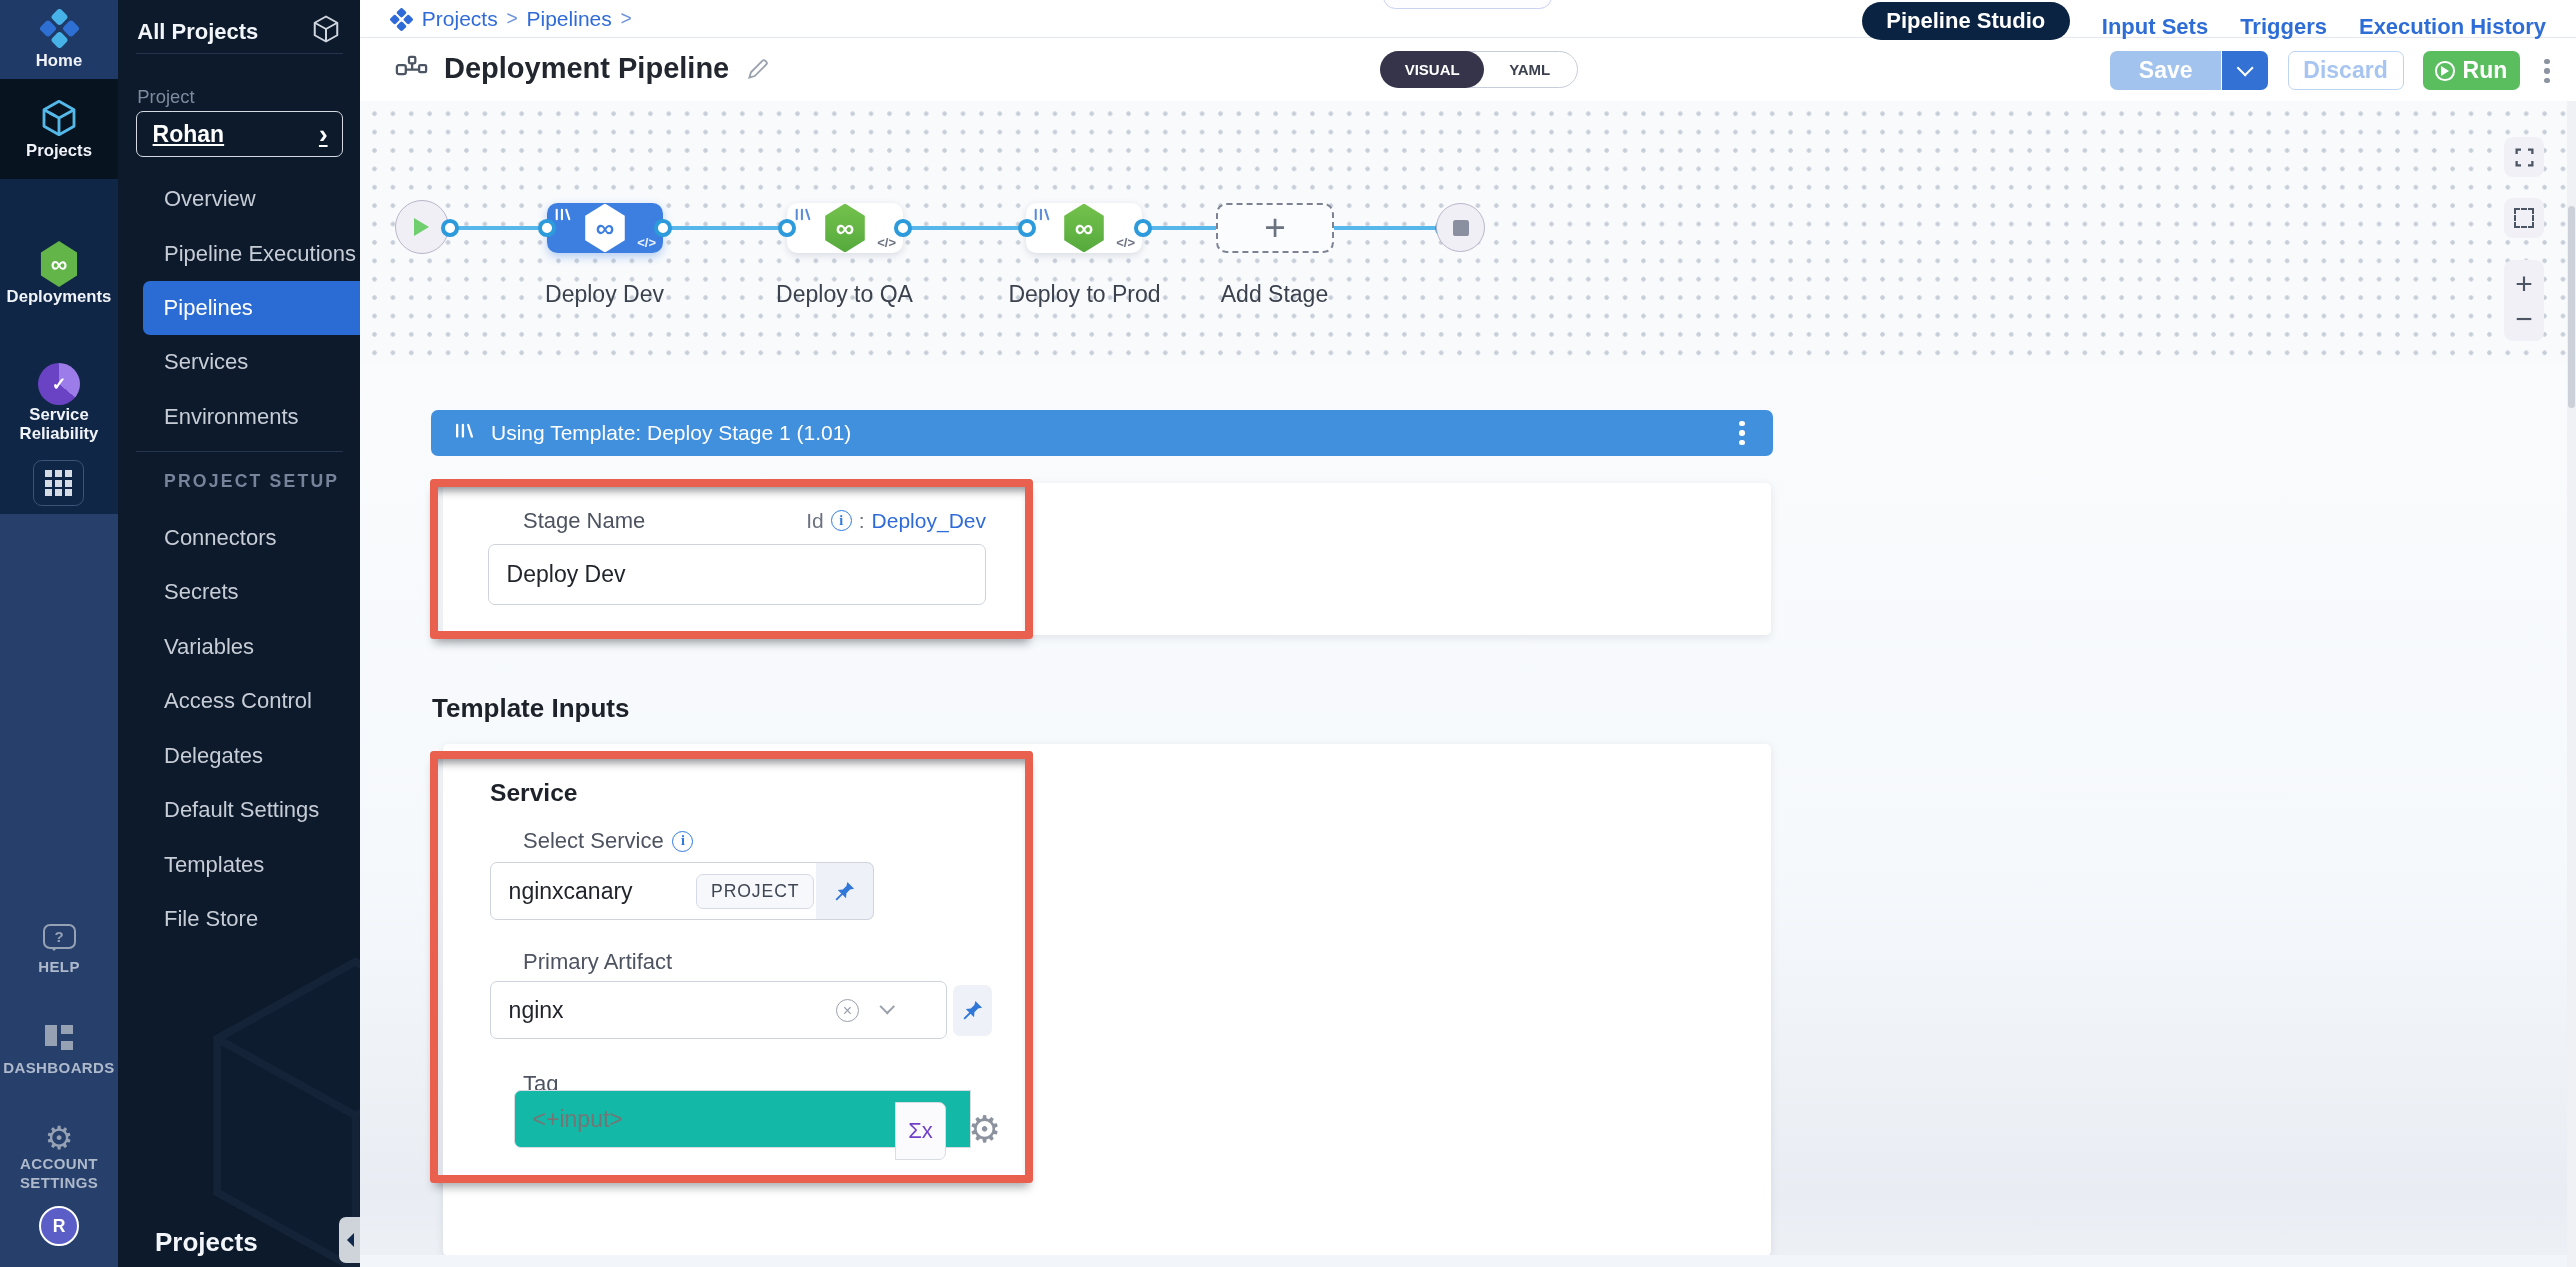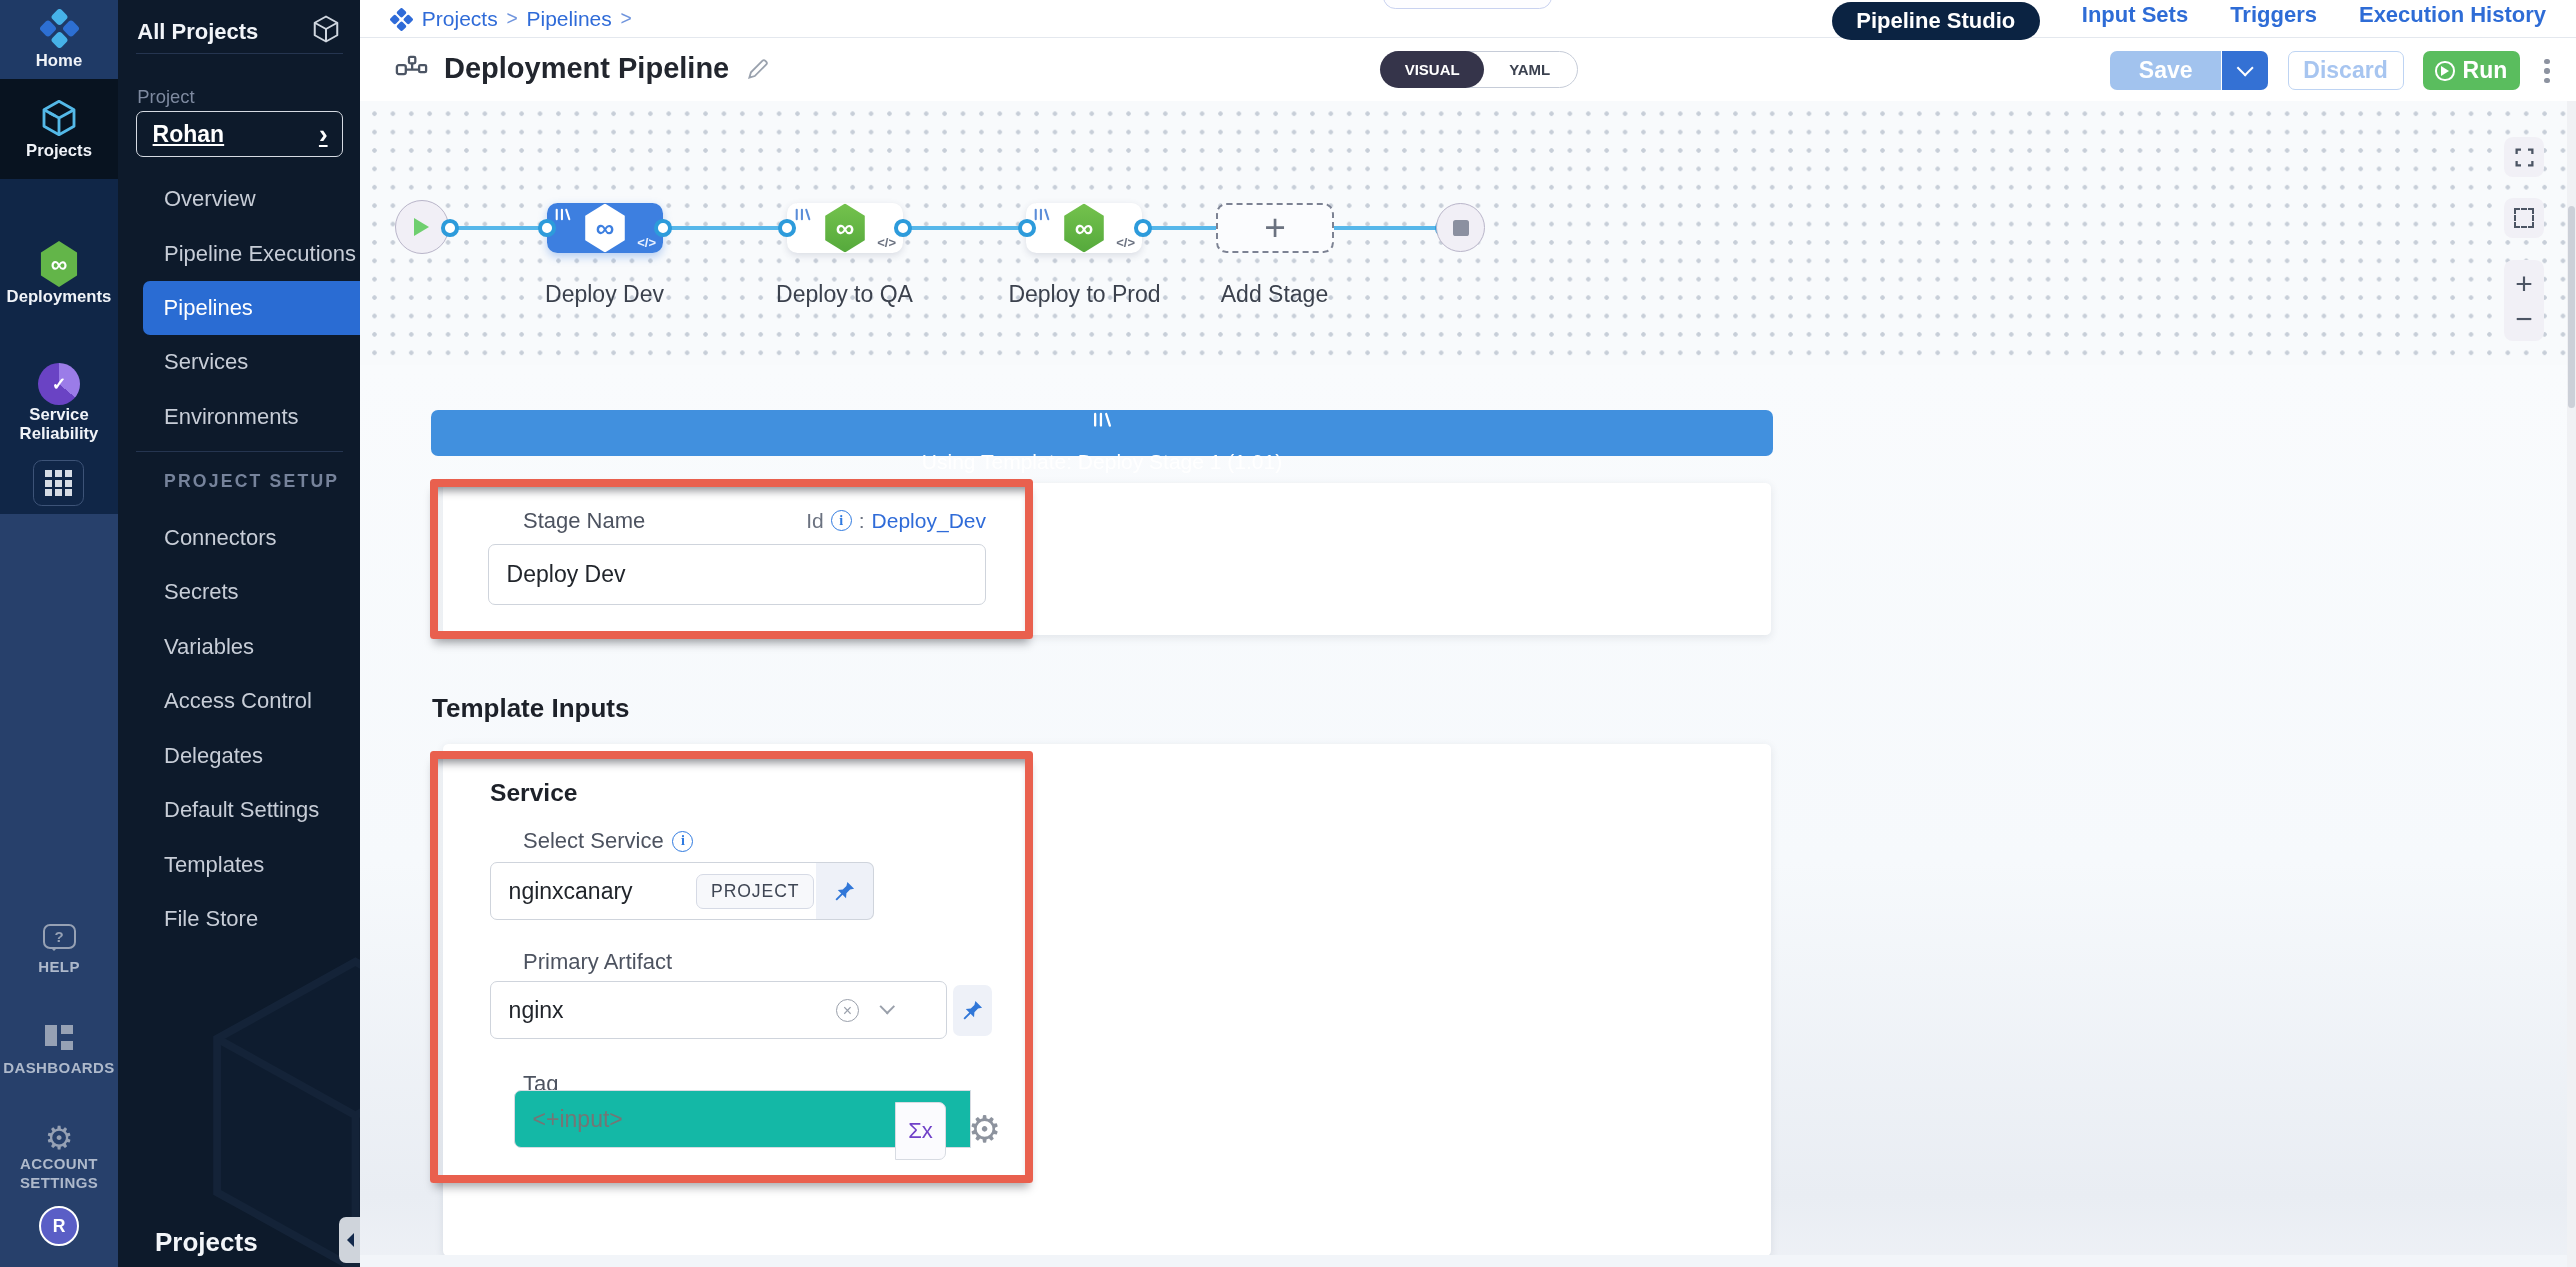--- a/index.html
+++ b/index.html
@@ -54,21 +54,21 @@
   
   .main { position:absolute; left:360px; top:0; width:2216px; height:1268px; background:#fff; }
 
   .topbar1 { position:absolute; left:0; top:0; width:2216px; height:38px; background:#fff; border-bottom:1.8px solid #e4e8ee; }
   .crumbs { position:absolute; left:30px; top:7px; display:flex; align-items:center; gap:8.8px;
     color:#2f6bd8; font-size:21px; }
   .crumb { cursor:pointer; }
   .crumb-sep { color:#6f94dd; font-size:19.3px; }
   .notch { position:absolute; left:1023px; top:-5.3px; width:169px; height:14px; background:#fdfdff;
     border:1.8px solid #c9d2f0; border-radius:0 0 12.3px 12.3px; }
-  .tabs { position:absolute; right:30px; top:1.8px; display:flex; align-items:flex-start; gap:42px; }
+  .tabs { position:absolute; right:30px; top:1.8px; display:flex; align-items:flex-end; gap:32px; }
   .tab { color:#2e6cd6; font-size:22px; font-weight:bold; cursor:pointer; white-space:nowrap; }
   .tab.active { background:#0b2342; color:#fff; border-radius:877px; padding:6.1px 24.6px; }
 
   .topbar2 { position:absolute; left:0; top:40px; width:2216px; height:61px; background:#fff; }
   .ptitle { position:absolute; left:35px; top:12.3px; display:flex; align-items:center; gap:16px; }
   .ptitle .t { font-size:29px; font-weight:bold; color:#22262e; }
   .toggle { position:absolute; left:1021px; top:11.4px; width:197px; height:37px; border:1.8px solid #c6ccd8;
     border-radius:877px; background:#fff; display:flex; align-items:center; }
   .toggle .seg { flex:1; text-align:center; font-size:15px; font-weight:bold; color:#3c4250; cursor:pointer; line-height:33px; }
   .toggle .seg.on { background:#35344a; color:#fff; border-radius:877px; height:37px; line-height:37px; margin:-1.8px; flex:none; width:104px; }
@@ -108,21 +108,21 @@
   .stage-label { position:absolute; top:180px; width:193px; text-align:center; color:#3b414d; font-size:23px; }
   .cv-btn { position:absolute; left:2144px; width:40px; background:#f1f0f6; border-radius:8.8px; display:flex;
     flex-direction:column; align-items:center; justify-content:center; cursor:pointer; color:#4c5564; }
   .marquee { width:19.3px; height:19.3px; border:2.2px dashed #4c5564; }
   .zoomtxt { font-size:30px; color:#4c5564; line-height:35px; }
 
   
   .content { position:absolute; left:0; top:365px; width:2216px; height:903px;
     background:linear-gradient(180deg,#f9fbfd 0%, #f6f9fc 55%, #e9edf3 92%, #eef1f6 100%); }
   .banner { position:absolute; left:71px; top:45px; width:1342px; height:46px; background:#4190de; border-radius:7px;
-    display:flex; align-items:center; color:#fff; font-size:21px; padding:0 23px; gap:16px;flex-direction:column; }
+    display:flex; align-items:center; color:#fff; font-size:21px; padding:0 23px; gap:16px; }
   .banner .kebab { margin-left:auto; }
   .banner .kebab i { background:#fff; }
   .card { position:absolute; left:83px; width:1328px; background:#fff; border-radius:5.3px;
     box-shadow:0 2.6px 8.8px rgba(40,50,70,.10); }
   .card1 { top:118px; height:152px; }
   .card2 { top:379px; height:512px; }
   .form-label { color:#4d5360; font-size:22px;margin-left:33px; }
   .tinput { border:1.8px solid #cfd4dc; border-radius:7px; background:#fff; color:#21252b; font-size:23px;
     font-family:"Liberation Sans",sans-serif; padding:0 17.6px; outline:none; }
   .annotation { position:absolute; left:70px; width:603px; border:8.8px solid #e9604e; border-radius:3.5px;

